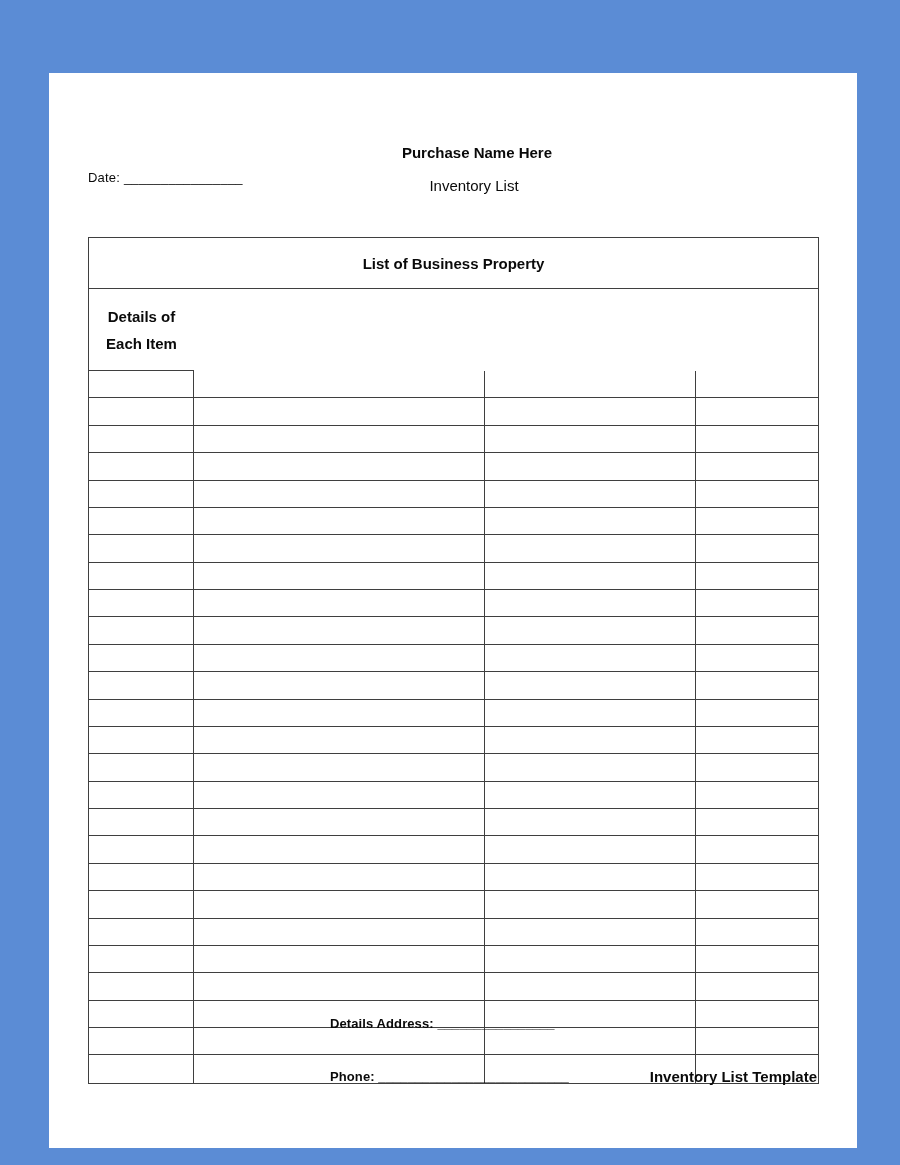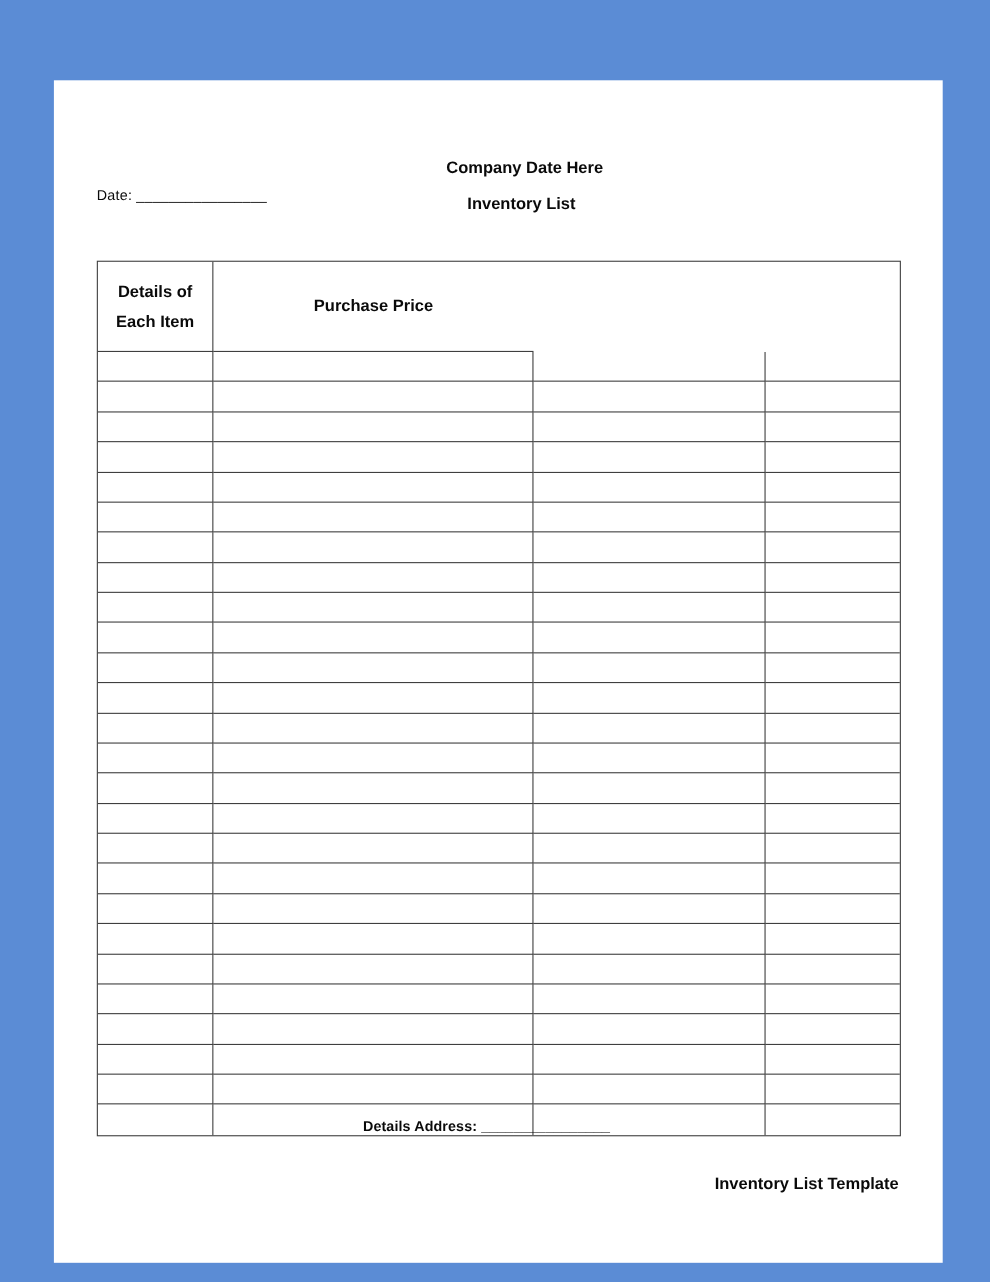--- a/index.html
+++ b/index.html
@@ -25,21 +25,21 @@
   .company-name{
     position:absolute;
     left:228px; top:71px; width:400px;
     text-align:center;
     font-size:15px; font-weight:bold;
   }
   .doc-title{
     position:absolute;
     left:225px; top:104px; width:400px;
     text-align:center;
-    font-size:15px; font-weight:bold;
+    font-size:15px; font-weight:normal;
   }
   .date-line{
     position:absolute;
     left:39px; top:97px;
     font-size:13px;
     letter-spacing:0.2px;
     white-space:pre;
   }
   .doc-table{
     position:absolute;
@@ -93,30 +93,30 @@
     position:absolute;
     right:40px; top:995px;
     font-size:15px; font-weight:bold;text-align:right;
   }
 </style>
 </head>
 <body>
 
 <div class="paper">
 
-  <div class="company-name">Company Date Here</div>
+  <div class="company-name">Purchase Name Here</div>
 
   <div class="doc-title">Inventory List</div>
 
   <div class="date-line"><span>Date: </span><span>________________</span></div>
 
   <div class="doc-table">
+    <div class="t-title">List of Business Property</div>
     <div class="t-head">
       <div class="t-hcell">Details of Each Item</div>
-      <div class="t-hcell">Purchase Price</div>
     </div>
     <div class="t-body" id="t-body">
         <div class="t-cell"></div>
         <div class="t-cell"></div>
         <div class="t-cell"></div>
         <div class="t-cell"></div>
         <div class="t-cell"></div>
         <div class="t-cell"></div>
         <div class="t-cell"></div>
         <div class="t-cell"></div>
@@ -214,20 +214,21 @@
         <div class="t-cell"></div>
         <div class="t-cell"></div>
         <div class="t-cell"></div>
         <div class="t-cell"></div>
         <div class="t-cell"></div>
       </div>
   </div>
 
   <div class="contact-block">
     <div>Details Address: ________________</div>
+    <div>Phone: __________________________</div>
     
     
     
   </div>
 
   <div class="template-label">Inventory List Template</div>
 
 </div>
 
 </body></html>

